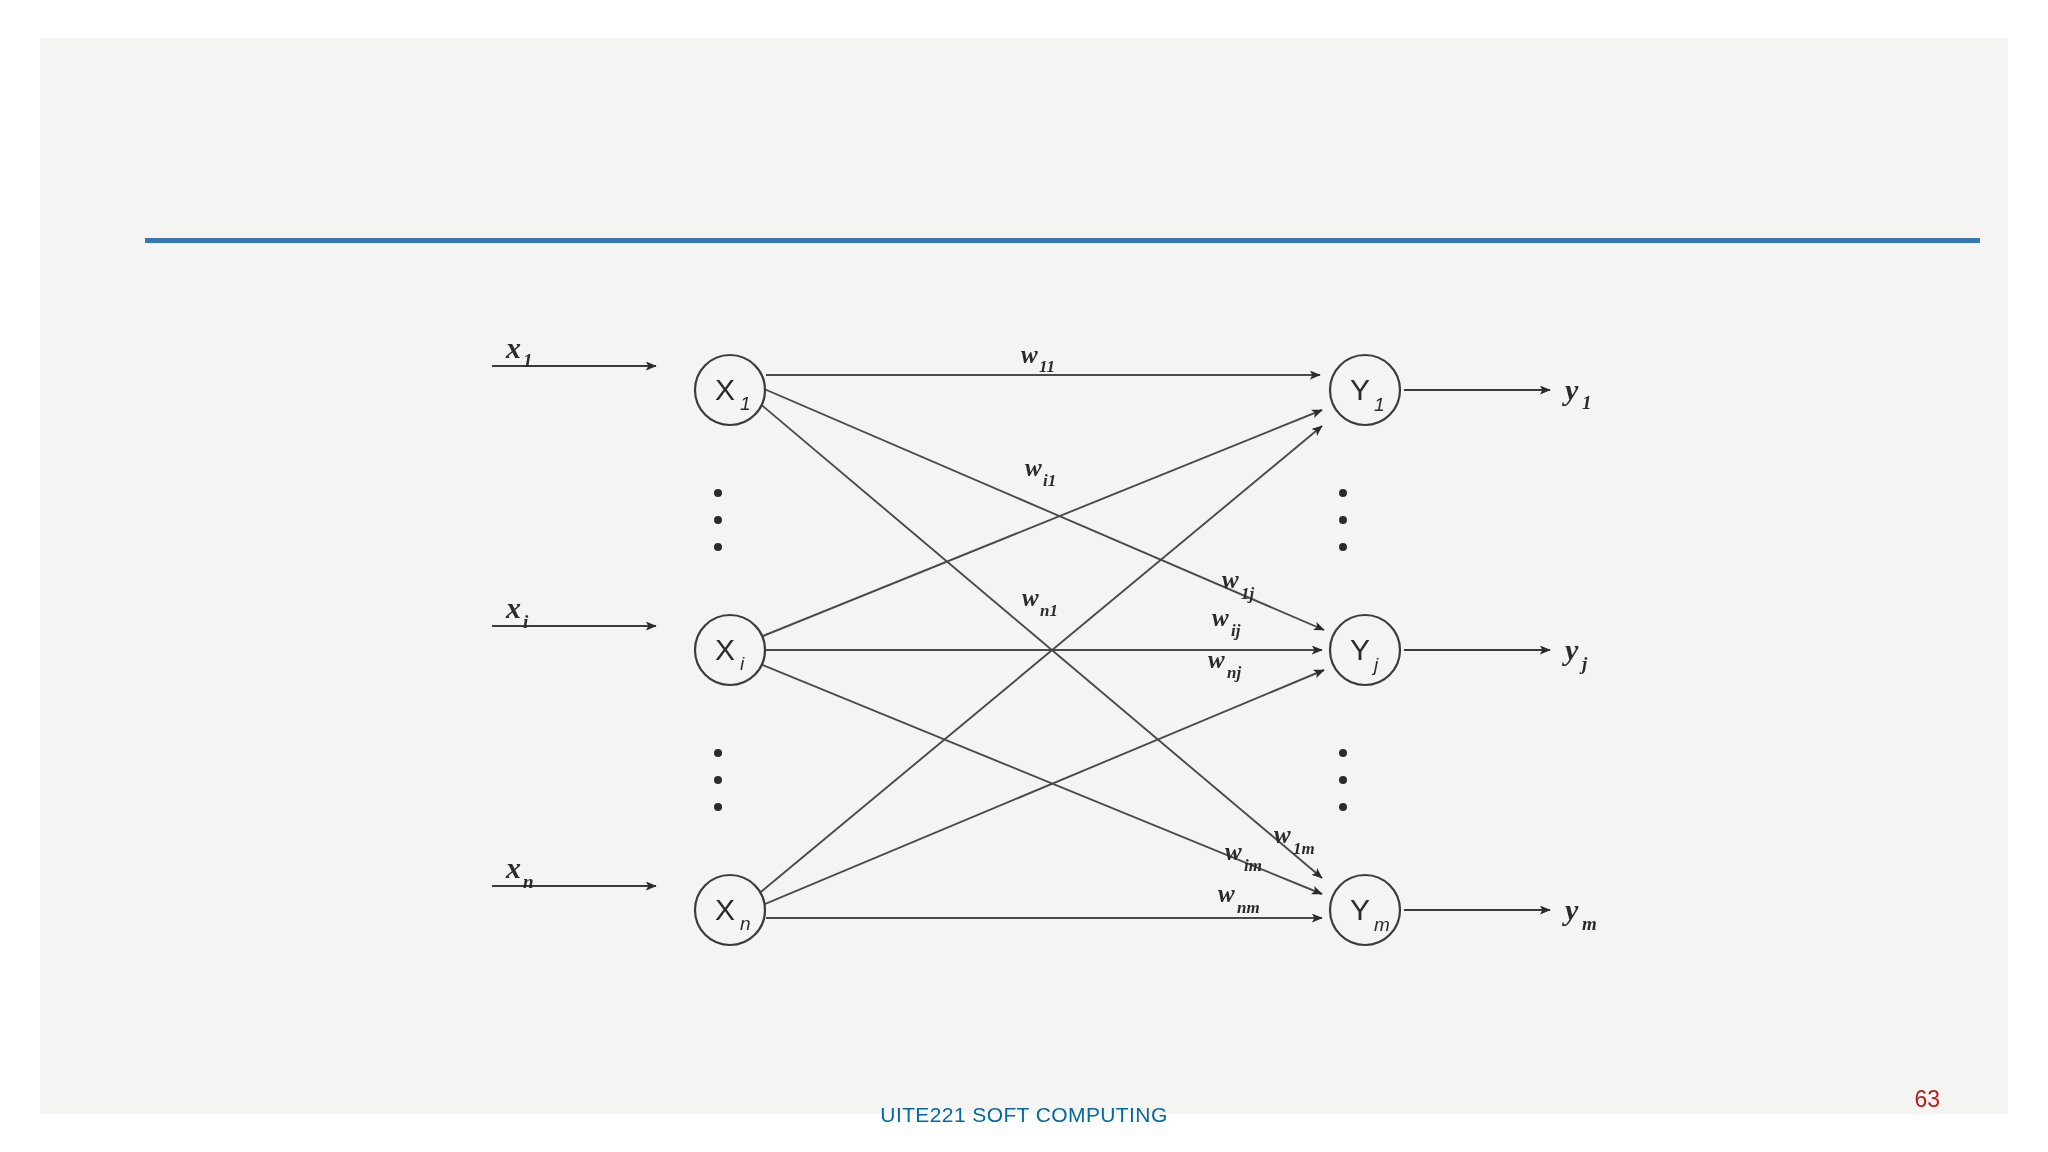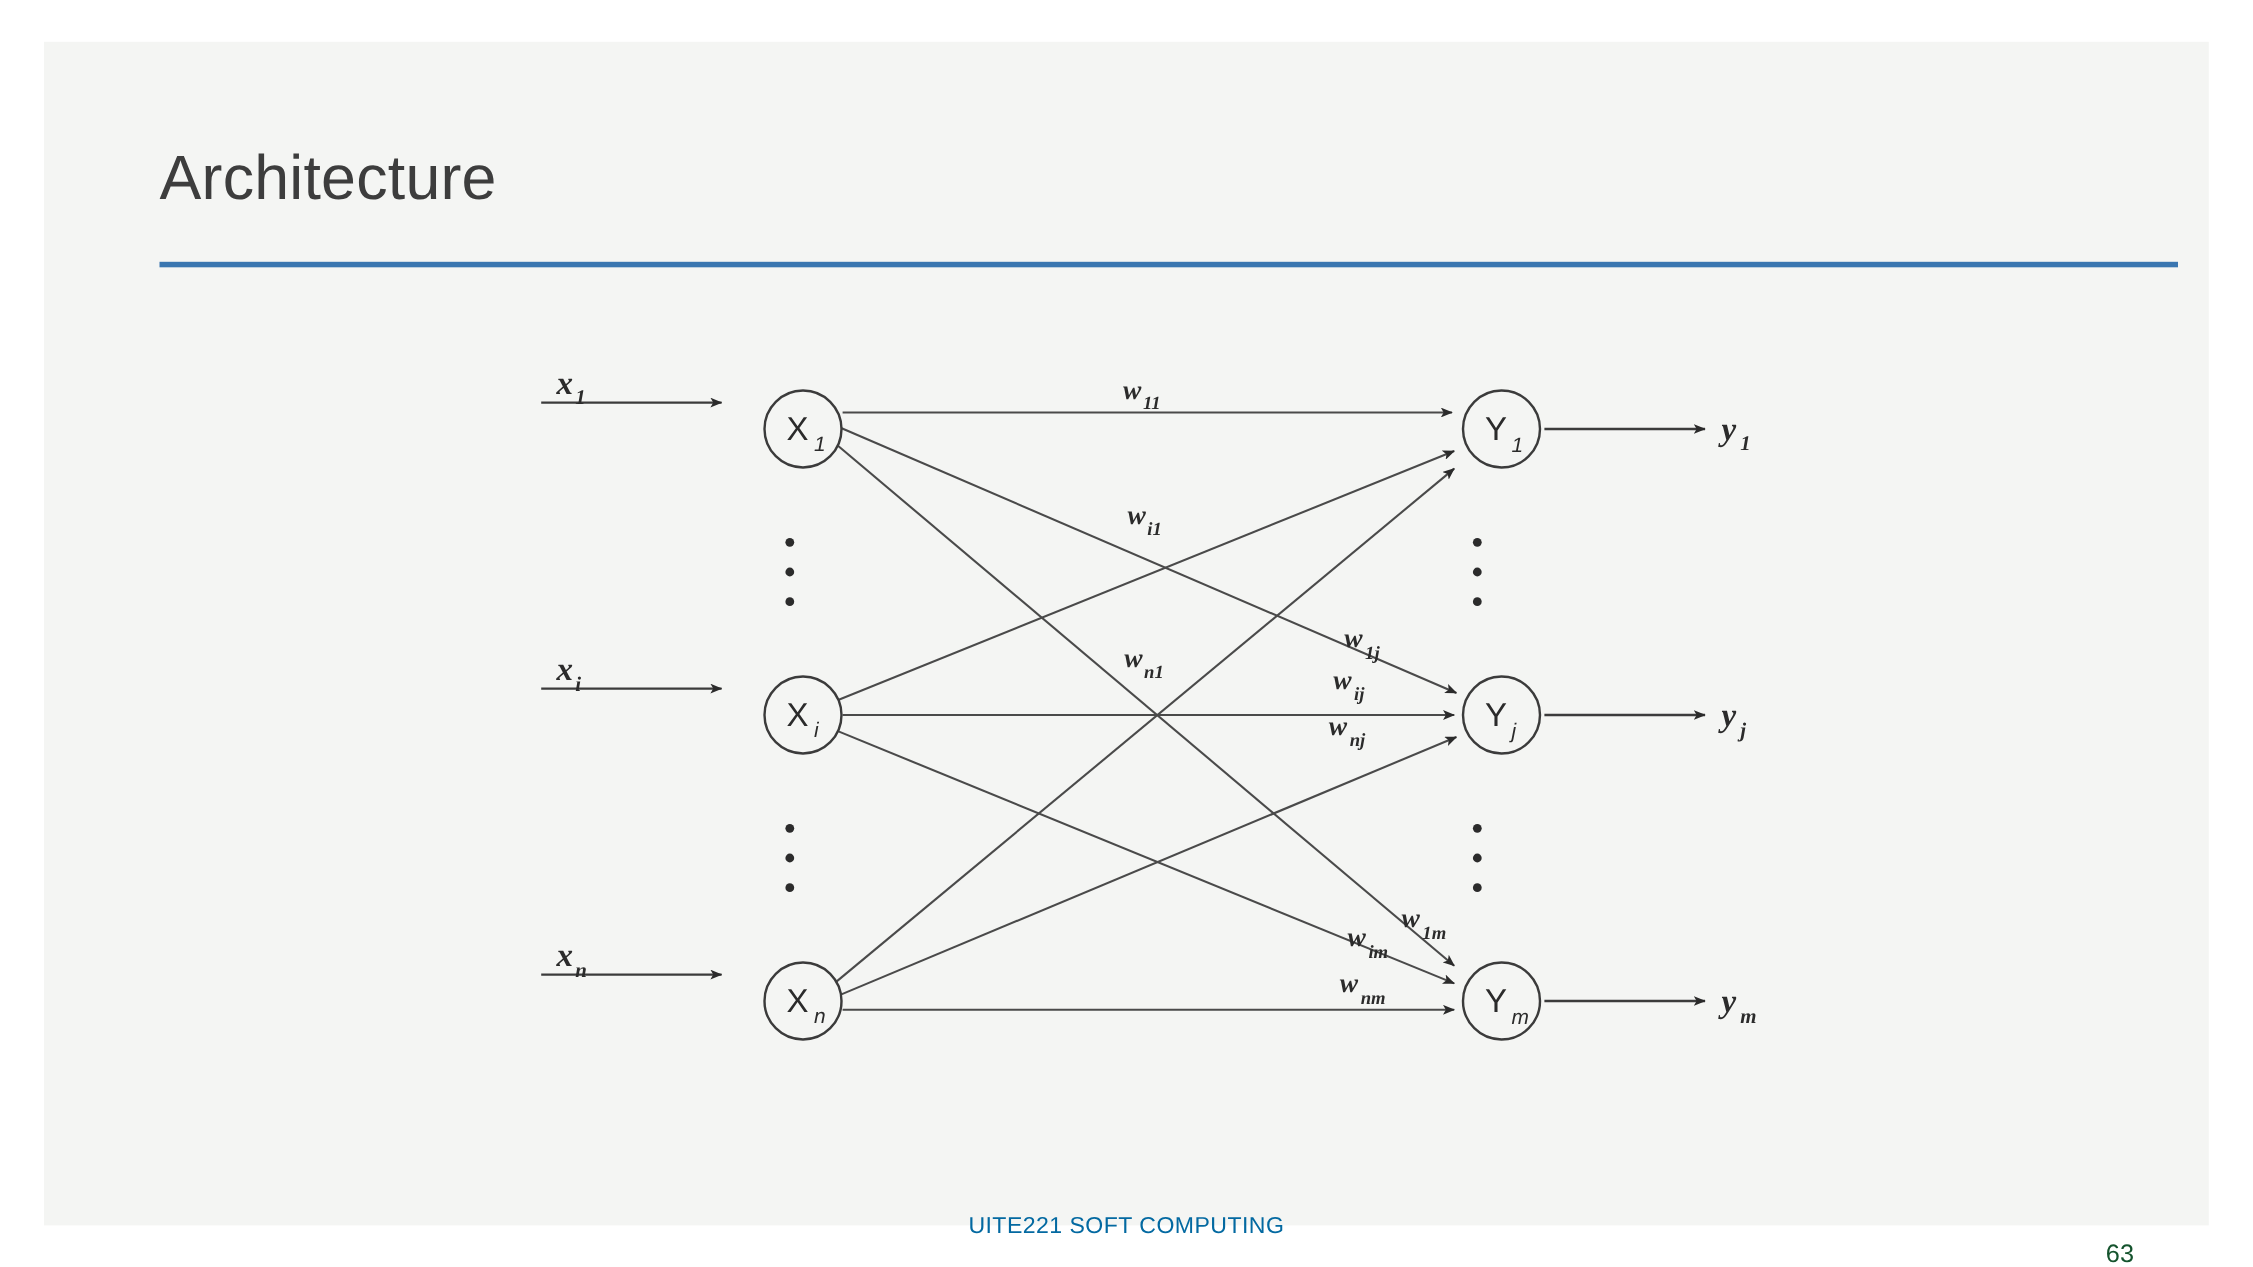--- a/index.html
+++ b/index.html
@@ -127,32 +127,28 @@
     text-align: center;
     font-size: 21px;
     color: #0369a1;
     letter-spacing: 0.4px;
   }
   #footer-page {
     position: absolute;
     right: 68px;
     top: 1048px;
     font-size: 23px;
-    color: #14532d;
-    margin-top: 40px;
+    color: #b91c1c;
   }
 </style>
 </head>
 <body>
 
 <div id="slide">
 
-  <div id="title-block">
-    <div id="page-title">Architecture</div>
-  </div>
   <div id="title-rule"></div>
 
   <div id="diagram">
     <svg width="1968" height="1076" viewBox="0 0 1968 1076" xmlns="http://www.w3.org/2000/svg">
       <defs>
         <marker id="arw" markerWidth="11" markerHeight="9" refX="10.2" refY="4.5" orient="auto" markerUnits="userSpaceOnUse">
           <path d="M0,0 L11,4.5 L0,9 L2.6,4.5 Z" fill="#2b2b2b"></path>
         </marker>
       </defs>
 

